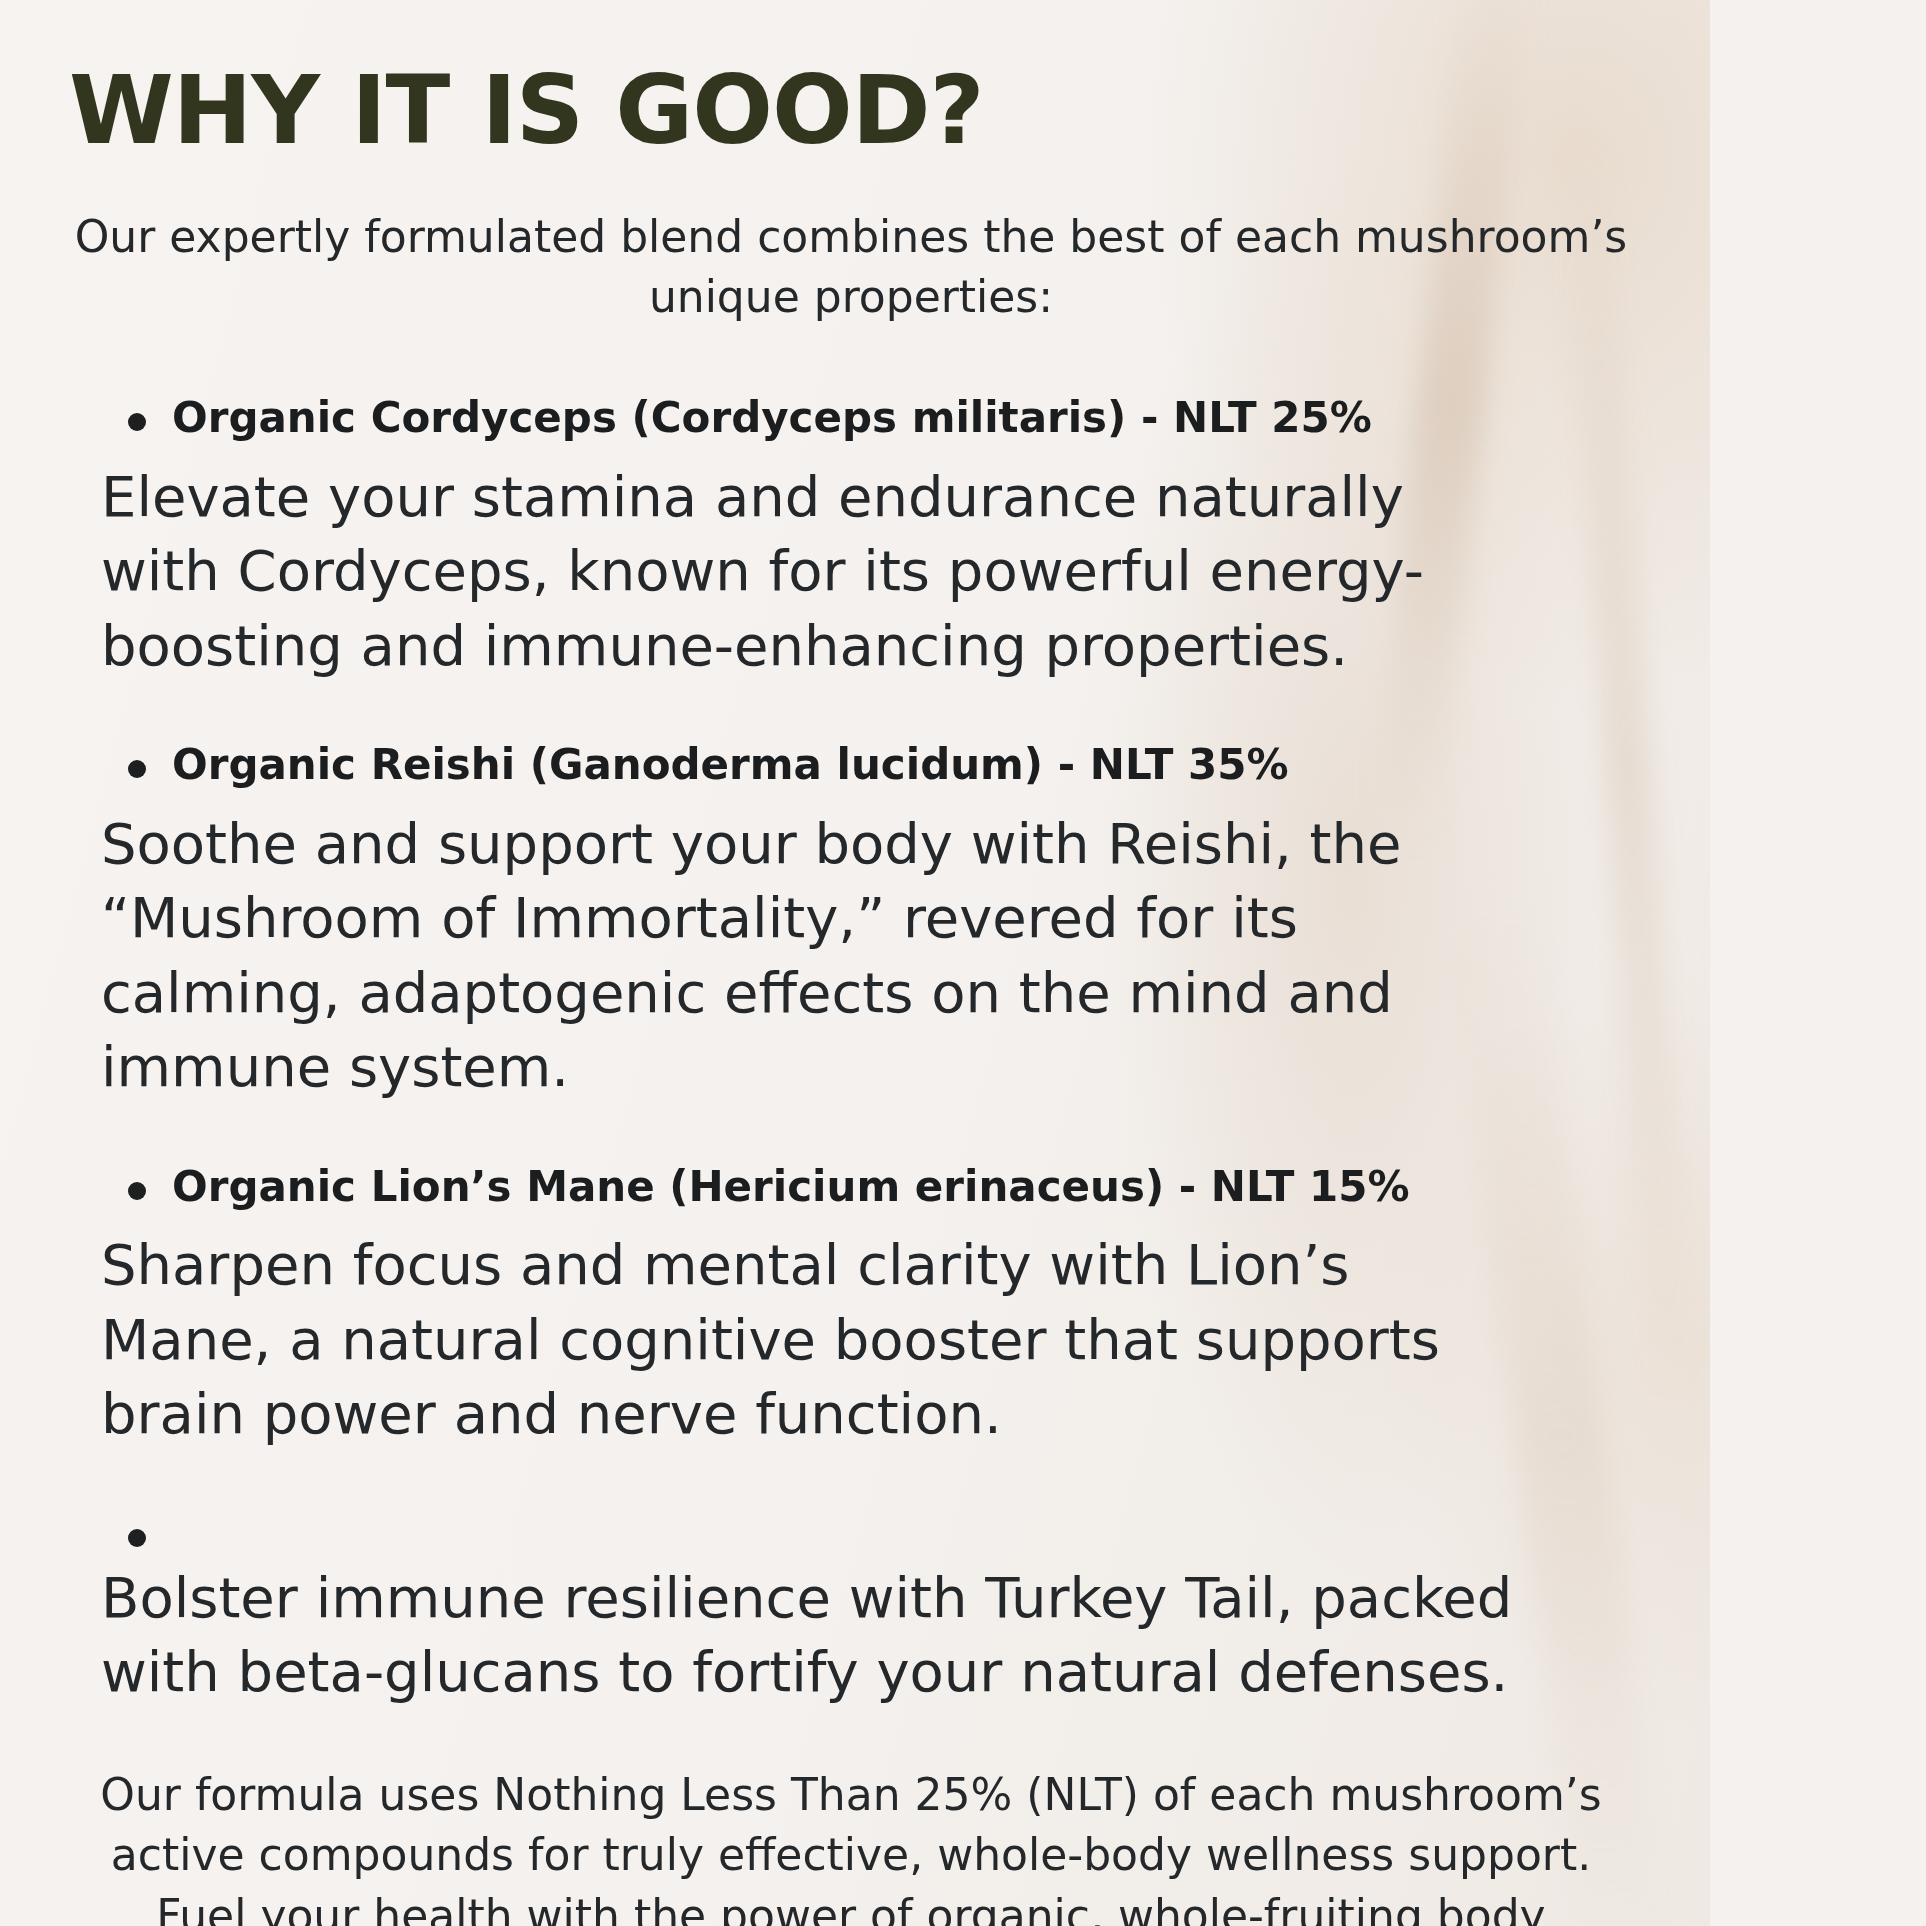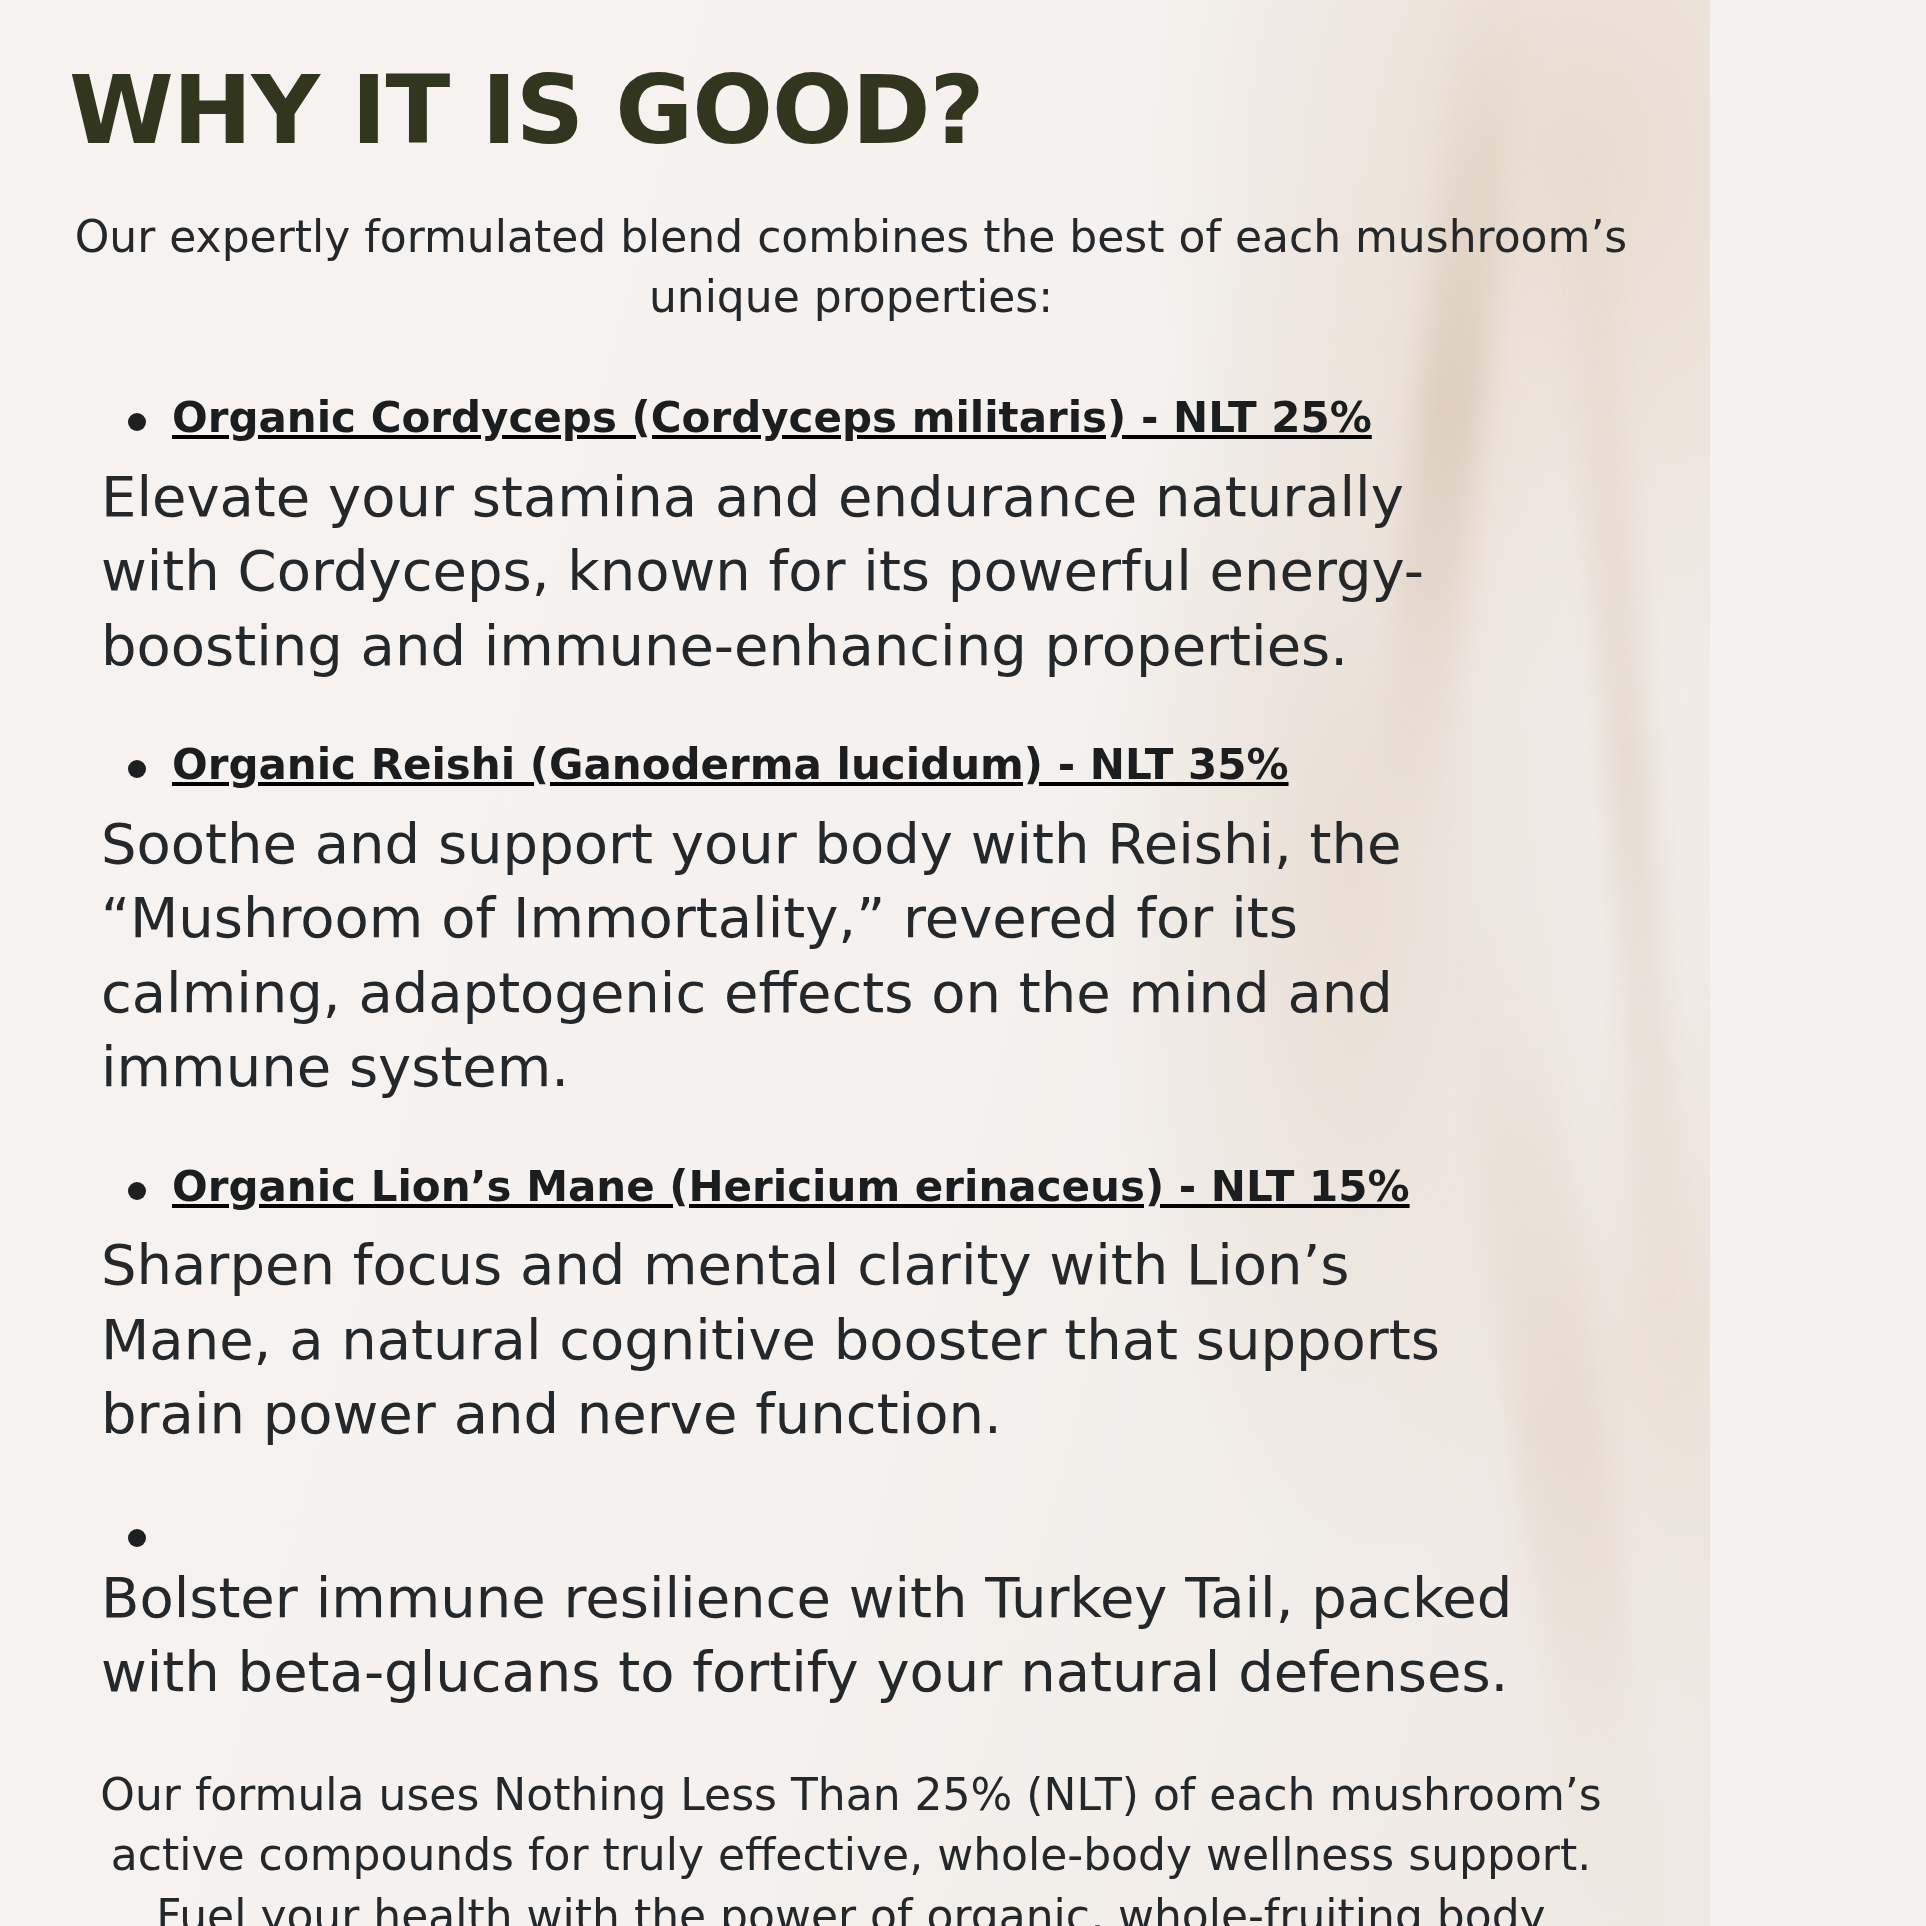--- a/index.html
+++ b/index.html
@@ -68,21 +68,20 @@
   .item {
     margin-bottom: 55px;
   }
 
   .item-head {
     display: flex;
     align-items: flex-start;
     justify-content: flex-start;
     margin: 0 0 14px 0;
     padding-left: 59px;
-    text-decoration: underline;
   }
 
   .bullet {
     flex: 0 0 auto;
     width: 18px;
     height: 18px;
     border-radius: 50%;
     background: #1d1f21;
     margin: 22px 26px 0 0;
   }

